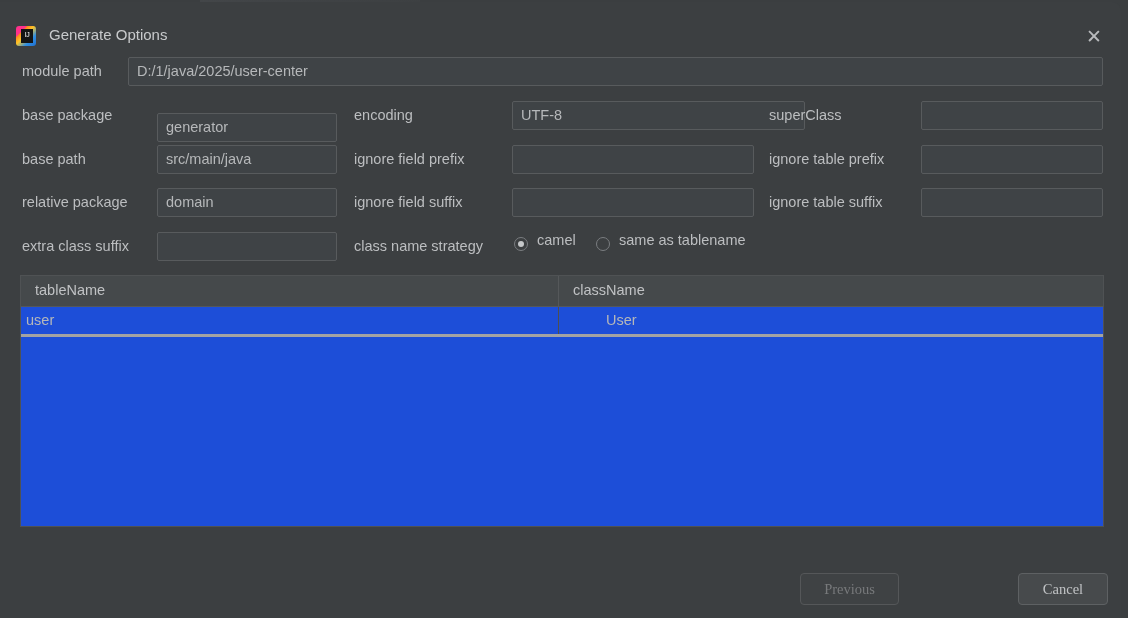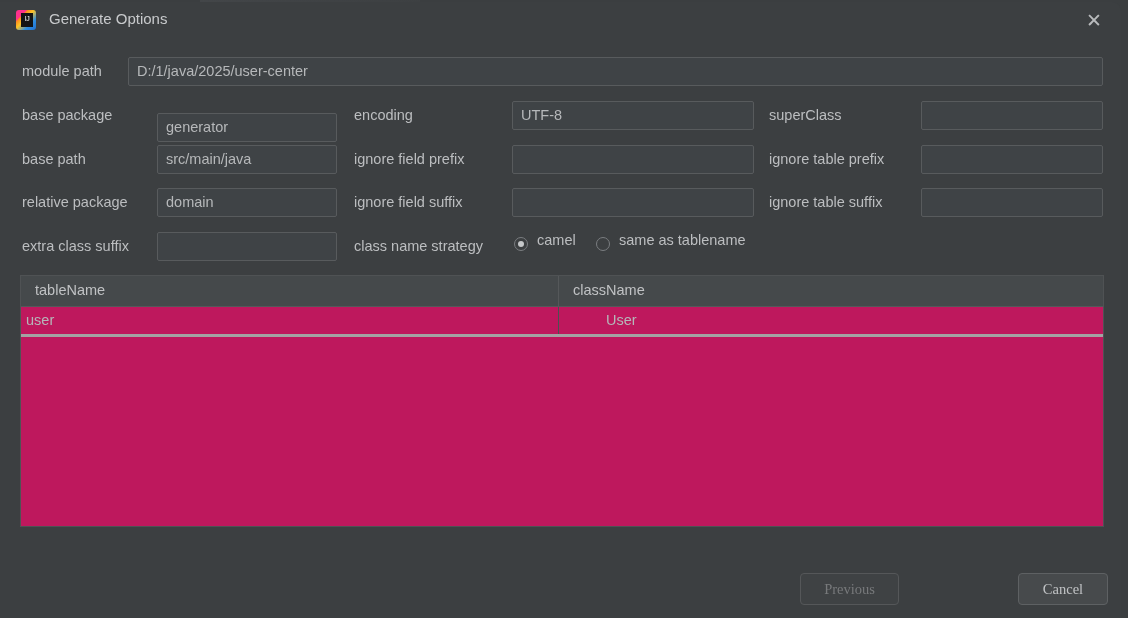--- a/index.html
+++ b/index.html
@@ -46,20 +46,21 @@
     width: 1121px;
     height: 616px;
     background: #3c3f41;
     border-top-right-radius: 9px;
     box-sizing: border-box;
   }
 
   .titlebar {
     position: relative;
     height: 36px;
+    margin-top: 16px;
   }
   .app-icon {
     position: absolute;
     left: 16px; top: 8px;
     width: 20px; height: 20px;
     border-radius: 3px;
     background:
       linear-gradient(135deg, #ff318c 0%, #ff318c 26%, #fd8b1f 30%,
                       #fdc627 46%, #2f8ee0 72%, #1f6fd0 100%);
     overflow: hidden;
@@ -147,21 +148,21 @@
   }
 
   
   .table {
     position: absolute;
     left: 20px; top: 273px;
     width: 1084px;
     height: 252px;
     box-sizing: border-box;
     border: 1px solid #4f5254;
-    background: #be185d;
+    background: #1d4ed8;
   }
   .thead {
     display: flex;
     height: 30px;
     background: #45494b;
     border-bottom: 1px solid #55585a;
   }
   .th {
     font-size: 14.5px;
     color: #c0c2c4;
@@ -233,21 +234,21 @@
   </div>
 
   <div class="form">
 
     <div class="lbl" style="left:22px; top:25px;">module path</div>
     <div class="field" style="left:128px; top:19px; width:975px;" placeholder="">D:/1/java/2025/user-center</div>
 
     <div class="lbl" style="left:22px; top:69px;">base package</div>
     <div class="field" style="left:157px; top:63px; width:180px;margin-top:12px;" placeholder="">generator</div>
     <div class="lbl" style="left:354px; top:69px;">encoding</div>
-    <div class="field" style="left:512px; top:63px; width:242px;" placeholder="">UTF-8</div>
+    <div class="field" style="left:512px; top:63px; width:293px;" placeholder="">UTF-8</div>
     <div class="lbl" style="left:769px; top:69px;">superClass</div>
     <div class="field" style="left:921px; top:63px; width:182px;" placeholder=""></div>
 
     <div class="lbl" style="left:22px; top:113px;">base path</div>
     <div class="field" style="left:157px; top:107px; width:180px;" placeholder="">src/main/java</div>
     <div class="lbl" style="left:354px; top:113px;">ignore field prefix</div>
     <div class="field" style="left:512px; top:107px; width:242px;" placeholder=""></div>
     <div class="lbl" style="left:769px; top:113px;">ignore table prefix</div>
     <div class="field" style="left:921px; top:107px; width:182px;" placeholder=""></div>
 

